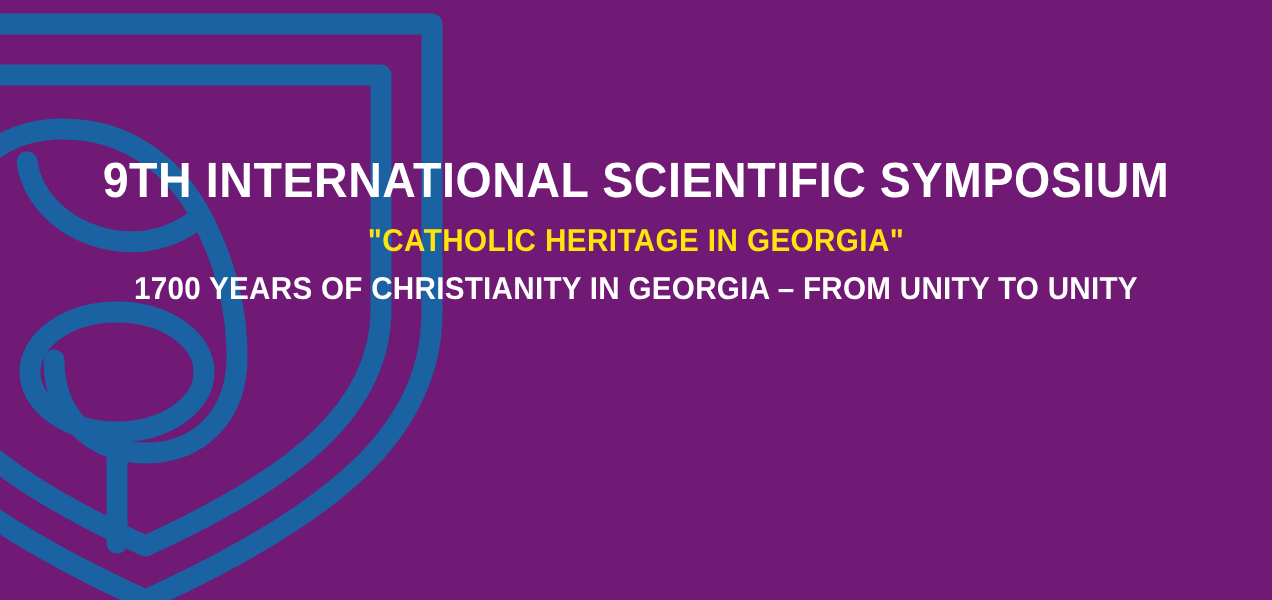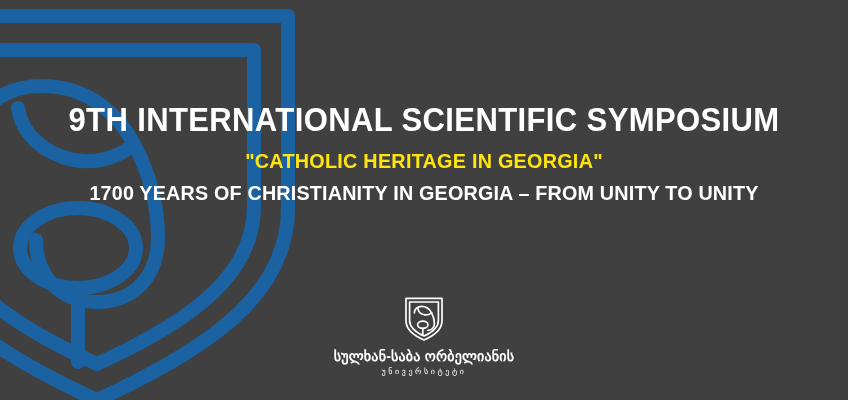--- a/index.html
+++ b/index.html
@@ -5,21 +5,21 @@
   html, body {
     margin: 0;
     padding: 0;
     background: #ffffff;
   }
   #banner {
     position: relative;
     width: 848px;
     height: 400px;
     overflow: hidden;
-    background: #404040;
+    background: #701a75;
     font-family: "Liberation Sans", sans-serif;
   }
 
   
   #watermark {
     position: absolute;
     left: -118px;
     top: -42px;
     width: 430px;
     height: 470px;
@@ -132,37 +132,14 @@
       <path d="M196 330 V404"></path>
     </g>
   </svg>
 
   <div id="headline">
     <div class="line-title">9TH INTERNATIONAL SCIENTIFIC SYMPOSIUM</div>
     <div class="line-sub">"CATHOLIC HERITAGE IN GEORGIA"</div>
     <div class="line-tag">1700 YEARS OF CHRISTIANITY IN GEORGIA – FROM UNITY TO UNITY</div>
   </div>
 
-  <div id="logo-lockup">
-
-    <svg id="logo-mark" viewBox="0 0 100 115" aria-hidden="true">
-      <g fill="none" stroke="#ffffff" stroke-width="4.2" stroke-linejoin="round" stroke-linecap="round">
-
-        <path d="M5 6 H95 V62 C95 84 76 99 50 110 C24 99 5 84 5 62 Z"></path>
-
-        <path d="M14 15 H86 V61 C86 79 70 91 50 100 C30 91 14 79 14 61 Z"></path>
-
-        <path d="M26 42 C26 32 34 26 44 26 C56 26 64 33 69 42
-                 C74 51 76 60 76 69 C76 79 69 86 60 86"></path>
-
-        <path d="M69 42 C64 46 57 48 51 47 C42 45 36 39 35 32"></path>
-
-        <ellipse cx="47" cy="72" rx="13" ry="9"></ellipse>
-
-        <path d="M47 81 V98"></path>
-      </g>
-    </svg>
-
-    <div class="logo-name">სულხან-საბა ორბელიანის</div>
-    <div class="logo-sub">უნივერსიტეტი</div>
-  </div>
 
 </div>
 
 </body></html>

